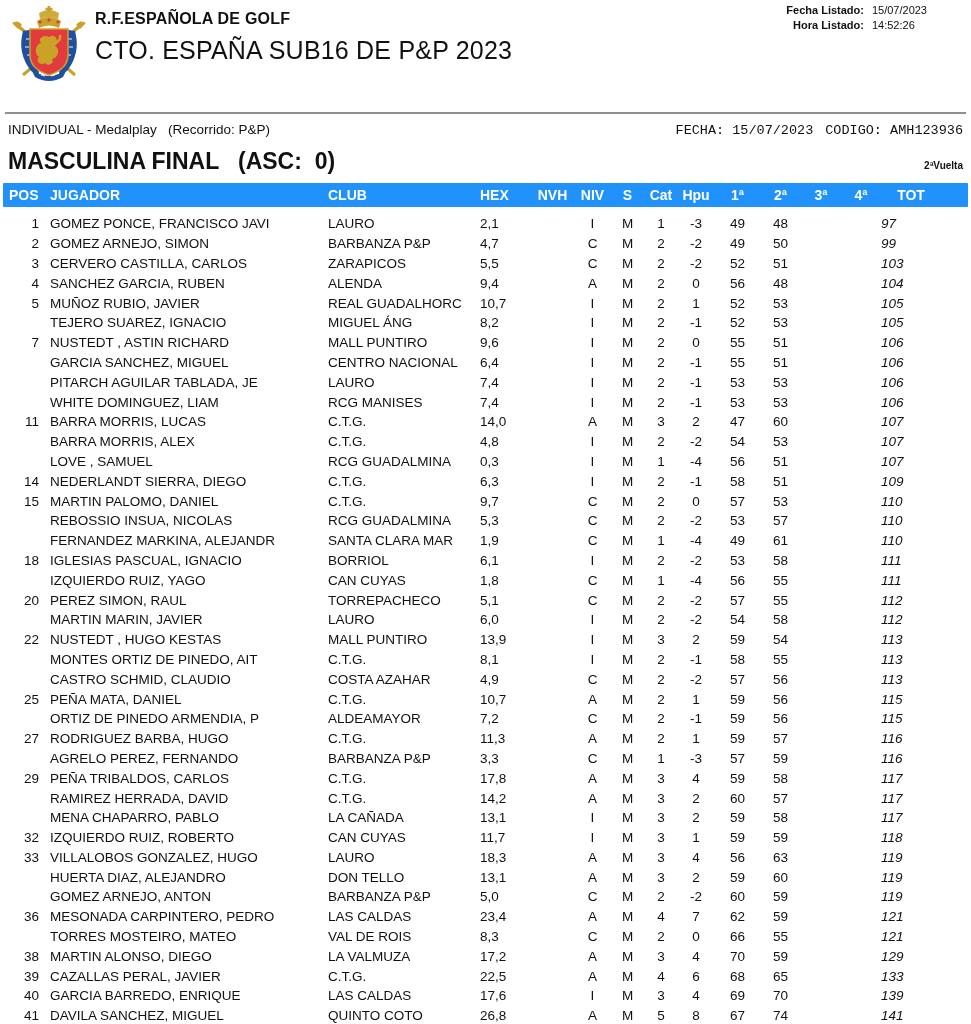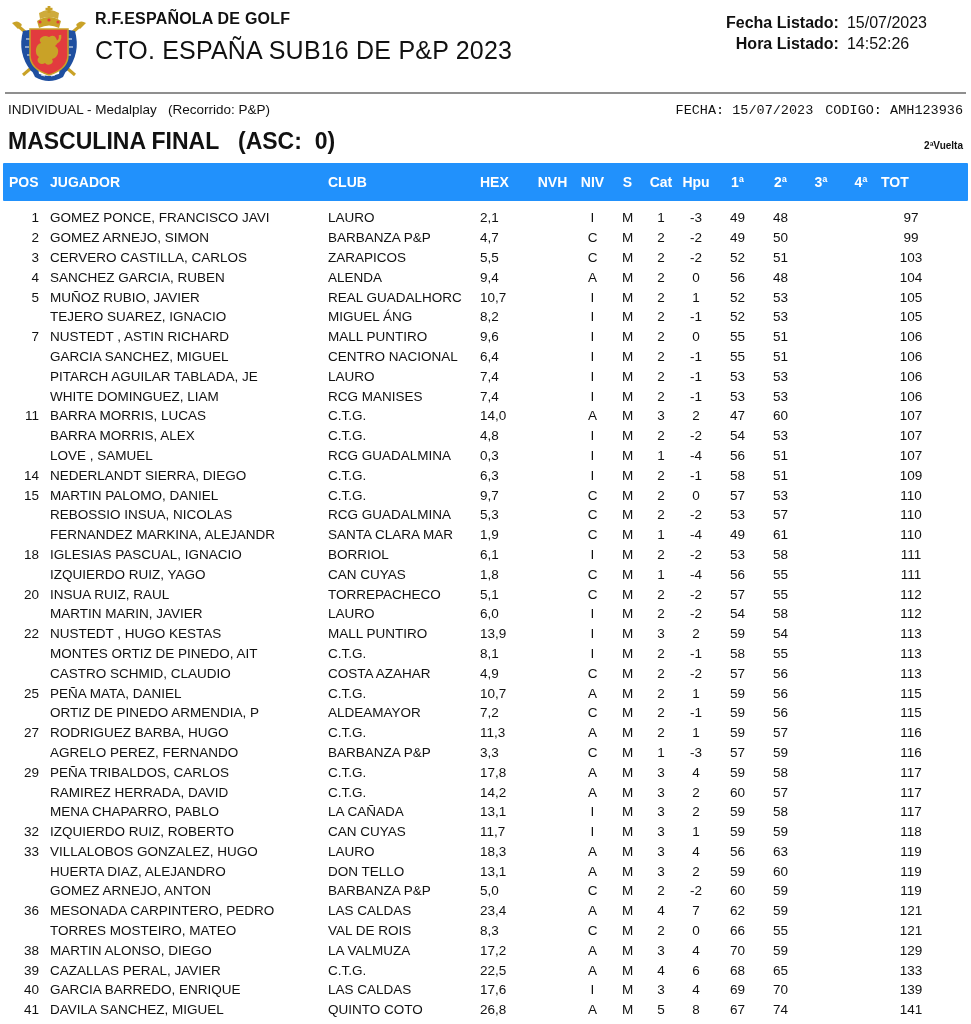--- a/index.html
+++ b/index.html
@@ -7,29 +7,29 @@
   body {
     font-family:"Liberation Sans", sans-serif;
     color:#111;
     width:971px; height:1024px;
     position:relative;
     overflow:hidden;
   }
   .page { padding:0 3px; }
 
   
-  .top-header { position:relative; height:92px; }
+  .top-header { position:relative; height:112px; }
   .logo-wrap { position:absolute; left:6px; top:3px; width:80px; height:84px; }
   .titles { position:absolute; left:92px; top:10px; }
   .org-title { font-size:16px; font-weight:bold; letter-spacing:.2px; }
   .event-title { font-size:25px; margin-top:8px; letter-spacing:.2px; }
   .listado-block {
-    position:absolute; right:41px; top:14px;
+    position:absolute; right:41px; top:4px;
     display:grid; grid-template-columns:auto auto; column-gap:8px; row-gap:3px;
-    font-size:16px;
+    font-size:11px;
   }
   .listado-block .lbl { font-weight:bold; text-align:right; }
   .listado-block .val { text-align:left; }
 
   .divider {
     border-top:2px solid #8f8f8f;
     margin:0 2px 6px 2px;
   }
 
   
@@ -49,39 +49,39 @@
   .grid-row {
     display:grid;
     grid-template-columns:40px 277px 152px 58px 45px 35px 35px 32px 38px 45px 41px 40px 40px 77px;
     align-items:center;
   }
   .thead {
     background:#2191fc;
     color:#ffffff;
     font-weight:bold;
     font-size:14px;
-    height:38px;
+    height:24px;
     border-radius:1px;
   }
   .thead .c { text-align:center; }
   .thead .c.pos { text-align:left; padding-left:6px; }
   .thead .c.jugador { text-align:left; padding-left:7px; }
   .thead .c.club { text-align:left; padding-left:8px; }
   .thead .c.hex { text-align:left; padding-left:8px; }
-  .thead .c.tot { text-align:left; padding-right:17px; }
+  .thead .c.tot { text-align:center; padding-right:17px; }
 
   .tbody { margin-top:7px; font-size:13.5px; }
   .tbody .grid-row { height:19.8px; }
   .cell { white-space:nowrap; overflow:hidden; }
   .cell.pos { text-align:right; padding-right:4px; }
   .cell.name { text-align:left; padding-left:7px; }
   .cell.club { text-align:left; padding-left:8px; }
   .cell.hex { text-align:left; padding-left:8px; }
   .cell.ctr { text-align:center; }
-  .cell.tot { text-align:center; padding-right:17px; }
+  .cell.tot { text-align:left; padding-right:17px;font-style:italic; }
 </style>
 </head>
 <body>
 
 <div class="page">
 
   <div class="top-header">
 
     <div class="logo-wrap">
       <svg width="80" height="84" viewBox="0 0 80 84" xmlns="http://www.w3.org/2000/svg">
@@ -468,21 +468,21 @@
       <div class="cell ctr">1</div>
       <div class="cell ctr">-4</div>
       <div class="cell ctr">56</div>
       <div class="cell ctr">55</div>
       <div class="cell ctr"></div>
       <div class="cell ctr"></div>
       <div class="cell tot">111</div>
     </div>
       <div class="grid-row">
       <div class="cell pos">20</div>
-      <div class="cell name">INSUA RUIZ, RAUL</div>
+      <div class="cell name">PEREZ SIMON, RAUL</div>
       <div class="cell club">TORREPACHECO</div>
       <div class="cell hex">5,1</div>
       <div class="cell ctr"></div>
       <div class="cell ctr">C</div>
       <div class="cell ctr">M</div>
       <div class="cell ctr">2</div>
       <div class="cell ctr">-2</div>
       <div class="cell ctr">57</div>
       <div class="cell ctr">55</div>
       <div class="cell ctr"></div>

